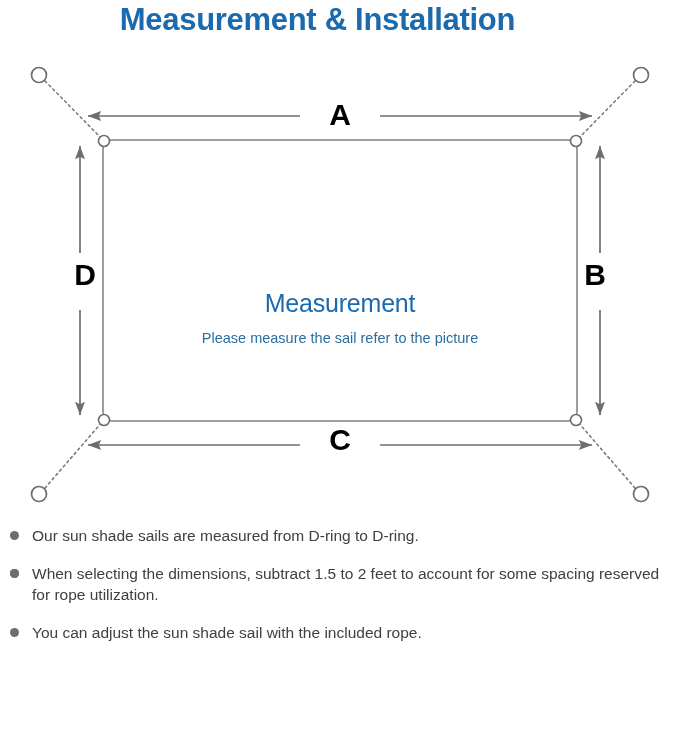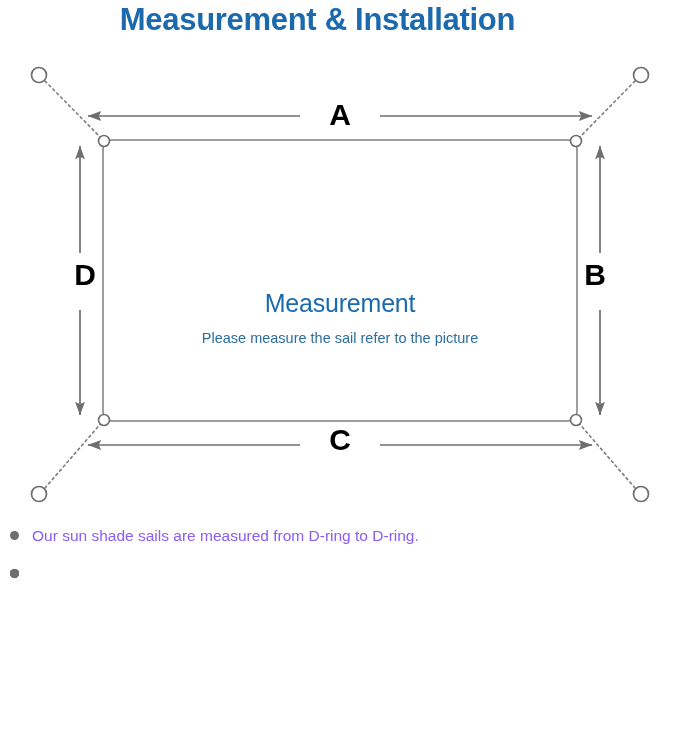--- a/index.html
+++ b/index.html
@@ -85,21 +85,21 @@
     position: absolute;
     left: 0;
     top: 525px;
     width: 679px;
   }
   .note-item {
     position: relative;
     padding-left: 32px;
     padding-right: 6px;
     margin-bottom: 17px;
-    color: #8b5cf6;
+    color: #404040;
     font-size: 15.5px;
     line-height: 21px;
   }
   .note-bullet {
     position: absolute;
     left: 10px;
     top: 6px;
     width: 9px;
     height: 9px;
     border-radius: 50%;
@@ -182,17 +182,19 @@
 <div id="notes">
   <div class="note-item">
     <span class="note-bullet"></span>
     <span>Our sun shade sails are measured from D-ring to D-ring.</span>
   </div>
   <div class="note-item">
     <span class="note-bullet"></span>
   </div>
   <div class="note-item">
     <span class="note-bullet"></span>
-  </div>
-  <div class="note-item">
-    <span class="note-bullet"></span>
+    <span>When selecting the dimensions, subtract 1.5 to 2 feet to account for some spacing reserved for rope utilization.</span>
+  </div>
+  <div class="note-item">
+    <span class="note-bullet"></span>
+    <span>You can adjust the sun shade sail with the included rope.</span>
   </div>
 </div>
 
 </body></html>

